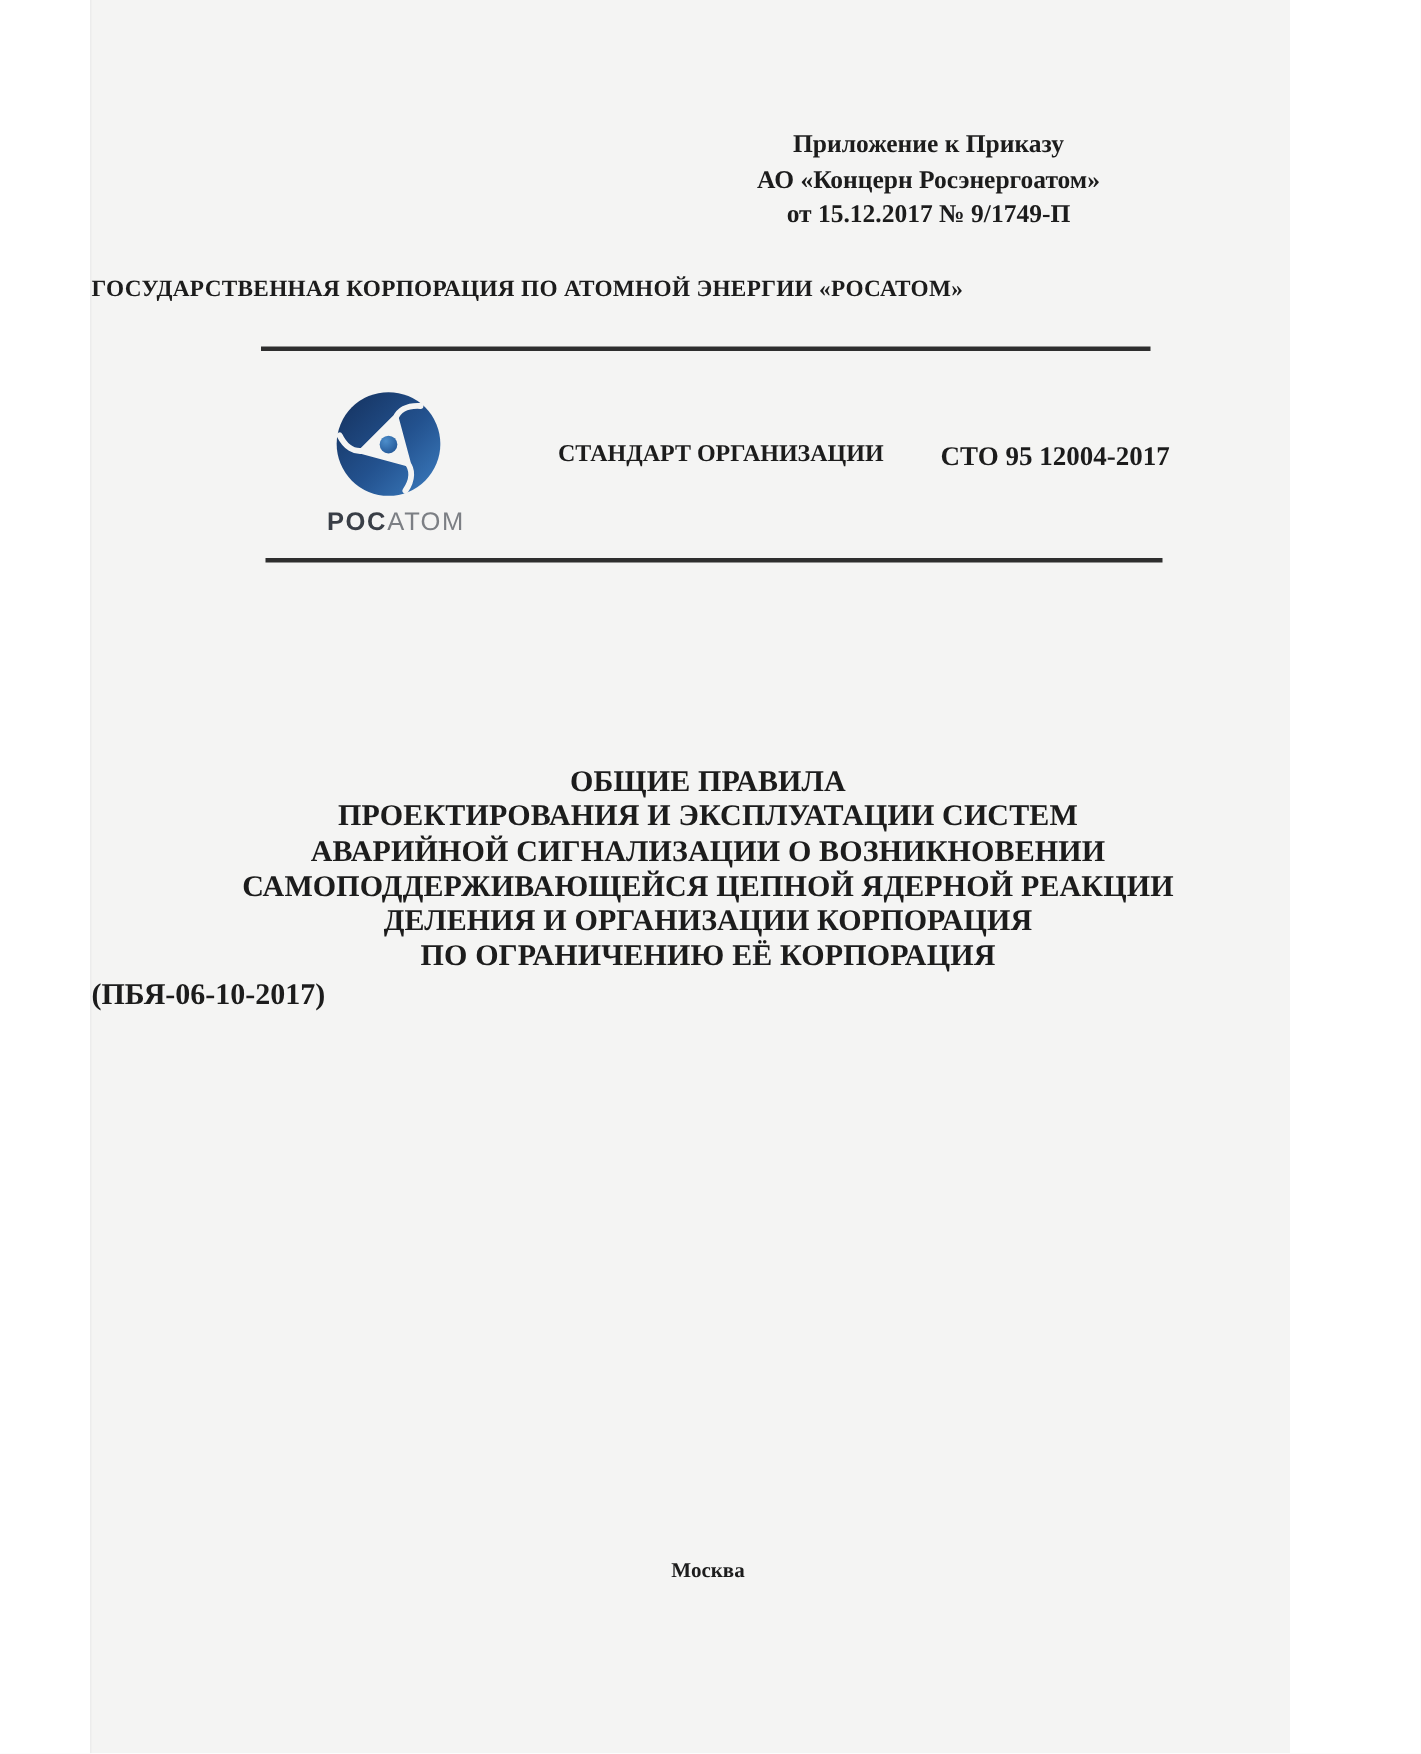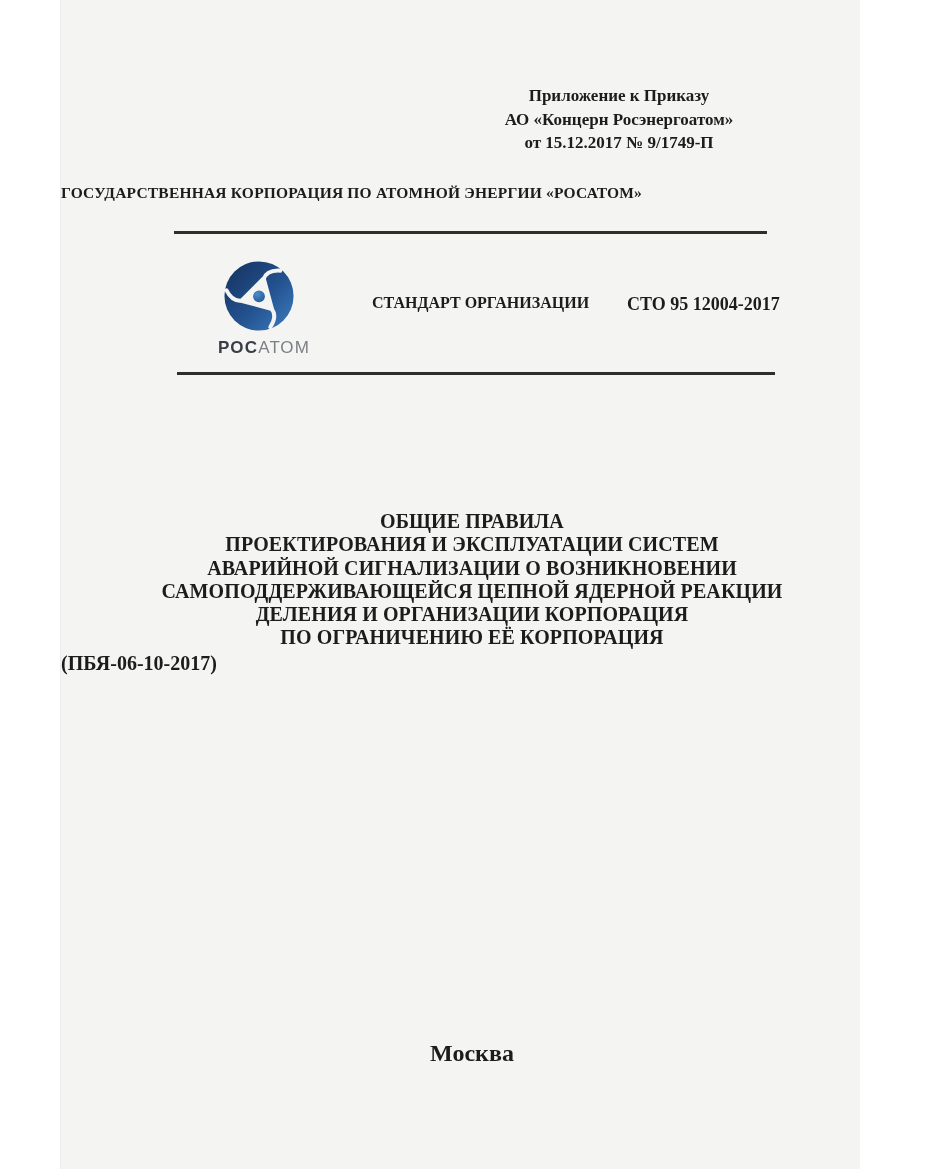--- a/index.html
+++ b/index.html
@@ -70,21 +70,21 @@
   }
   .code-line {
     position: absolute;
     top: 652px; left: 0; width: 100%;
     font-size: 20px; font-weight: bold;
   }
   .city-line {
     position: absolute;
     top: 1040px; left: 0; width: 100%;
     text-align: center;
-    font-size: 24px; font-weight: bold;
+    font-size: 14px; font-weight: bold;
   }
 </style>
 </head>
 <body>
 
 <div class="canvas">
   <div class="sheet">
 
     <div class="header-block">
       <div>Приложение к Приказу</div>

